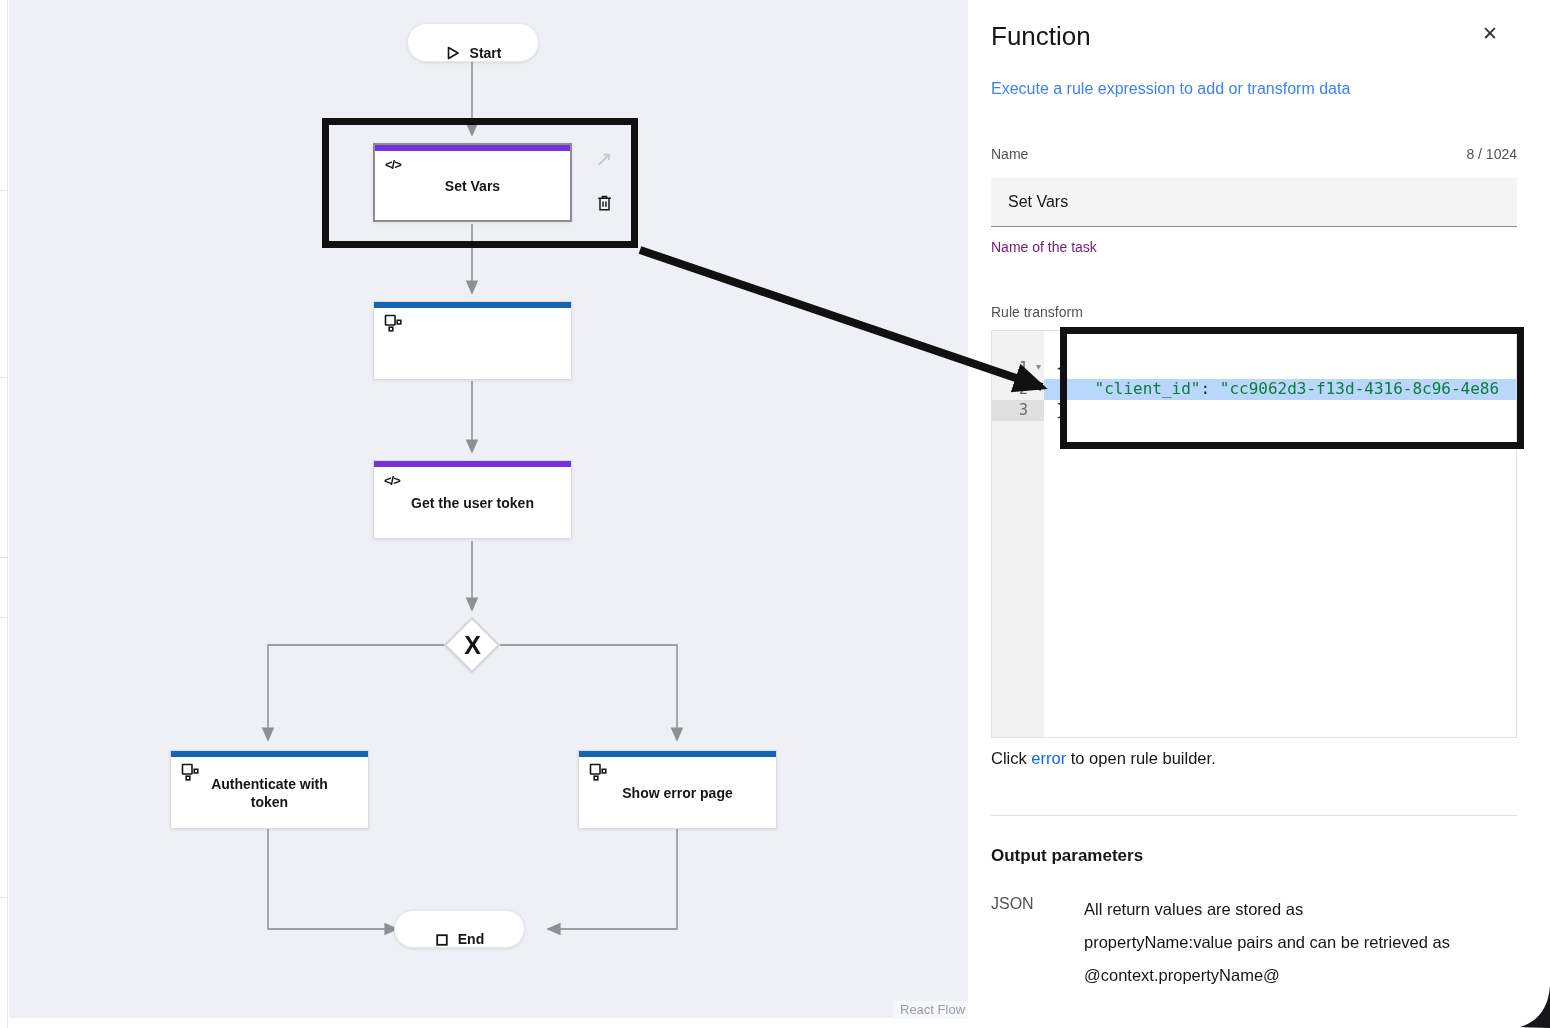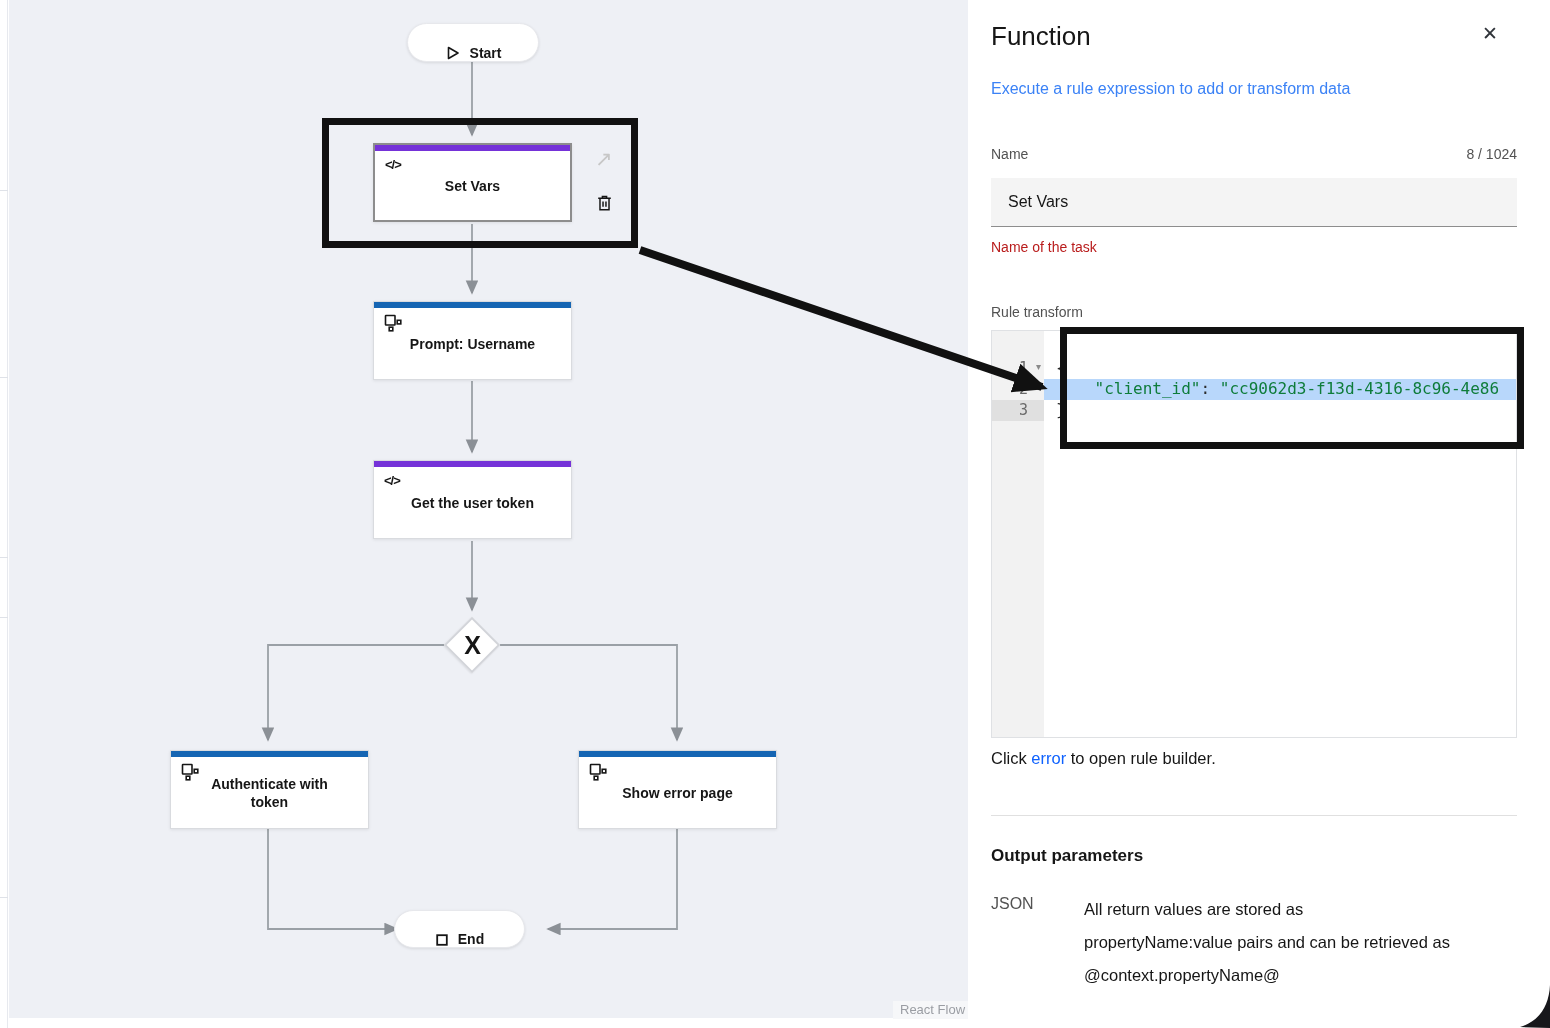--- a/index.html
+++ b/index.html
@@ -51,21 +51,21 @@
   .panel { position:absolute; left:968px; top:0; width:582px; height:1028px; background:#ffffff; }
   .panel-title { position:absolute; left:23px; top:21px; font-size:26px; font-weight:400; color:#161616;text-align:center; }
   .panel-close { position:absolute; left:508px; top:20px; font-size:19px; color:#30343a; cursor:pointer; padding:2px 6px; }
   .panel-desc { position:absolute; left:23px; top:80px; font-size:16px; color:#3b82f6; }
 
   .namerow { position:absolute; left:23px; top:146px; width:526px; display:flex; justify-content:space-between;
              font-size:14px; color:#525252; }
   .nameinput { position:absolute; left:23px; top:178px; width:526px; height:49px; background:#f4f4f4;
                border:none; border-bottom:1px solid #8d8d8d; display:flex; align-items:center; padding:0 17px;
                font-size:16px; color:#161616; cursor:text; }
-  .namehelper { position:absolute; left:23px; top:239px; font-size:14px; color:#b91c1c; }
+  .namehelper { position:absolute; left:23px; top:239px; font-size:14px; color:#701a75; }
 
   .rulelabel { position:absolute; left:23px; top:304px; font-size:14px; color:#525252; }
 
   .editor { position:absolute; left:23px; top:330px; width:526px; height:408px; background:#ffffff;
             border:1px solid #dfe1e4; font-family:"DejaVu Sans Mono", monospace; font-size:16px; cursor:text; }
   .gutter-bg { position:absolute; left:0; top:0; width:52px; height:100%; background:#f2f2f2; }
   .erow { position:absolute; left:0; right:0; height:21px; display:flex; }
   .erow .gcell { position:relative; width:52px; flex:0 0 52px; height:21px; color:#696969; font-size:15px; }
   .erow .gcell .num { position:absolute; right:16px; top:1px; }
   .erow .gcell .caret { position:absolute; right:3px; top:3px; font-size:10px; color:#8a8a8a; font-family:"Liberation Sans",sans-serif; }
@@ -140,21 +140,20 @@
 
   <div class="tasknode" style="left:373px; top:301px;">
     <div class="bar blue"></div>
     <span class="nodeicon">
       <svg width="18" height="18" viewBox="0 0 18 18" fill="none" stroke="#161616" stroke-width="1.6">
         <rect x="1.5" y="1.5" width="9.5" height="9.5" rx="0.5"></rect>
         <rect x="13.2" y="6.3" width="3.6" height="3.6"></rect>
         <rect x="5.2" y="13.2" width="3.6" height="3.6"></rect>
       </svg>
     </span>
-    <div class="labelwrap">Prompt: Username</div>
   </div>
 
   <div class="tasknode" style="left:373px; top:460px;">
     <div class="bar purple"></div>
     <span class="nodeicon codeicon">&lt;/&gt;</span>
     <div class="labelwrap">Get the user token</div>
   </div>
 
   <div class="diamond">
     <div class="dsq"></div>

